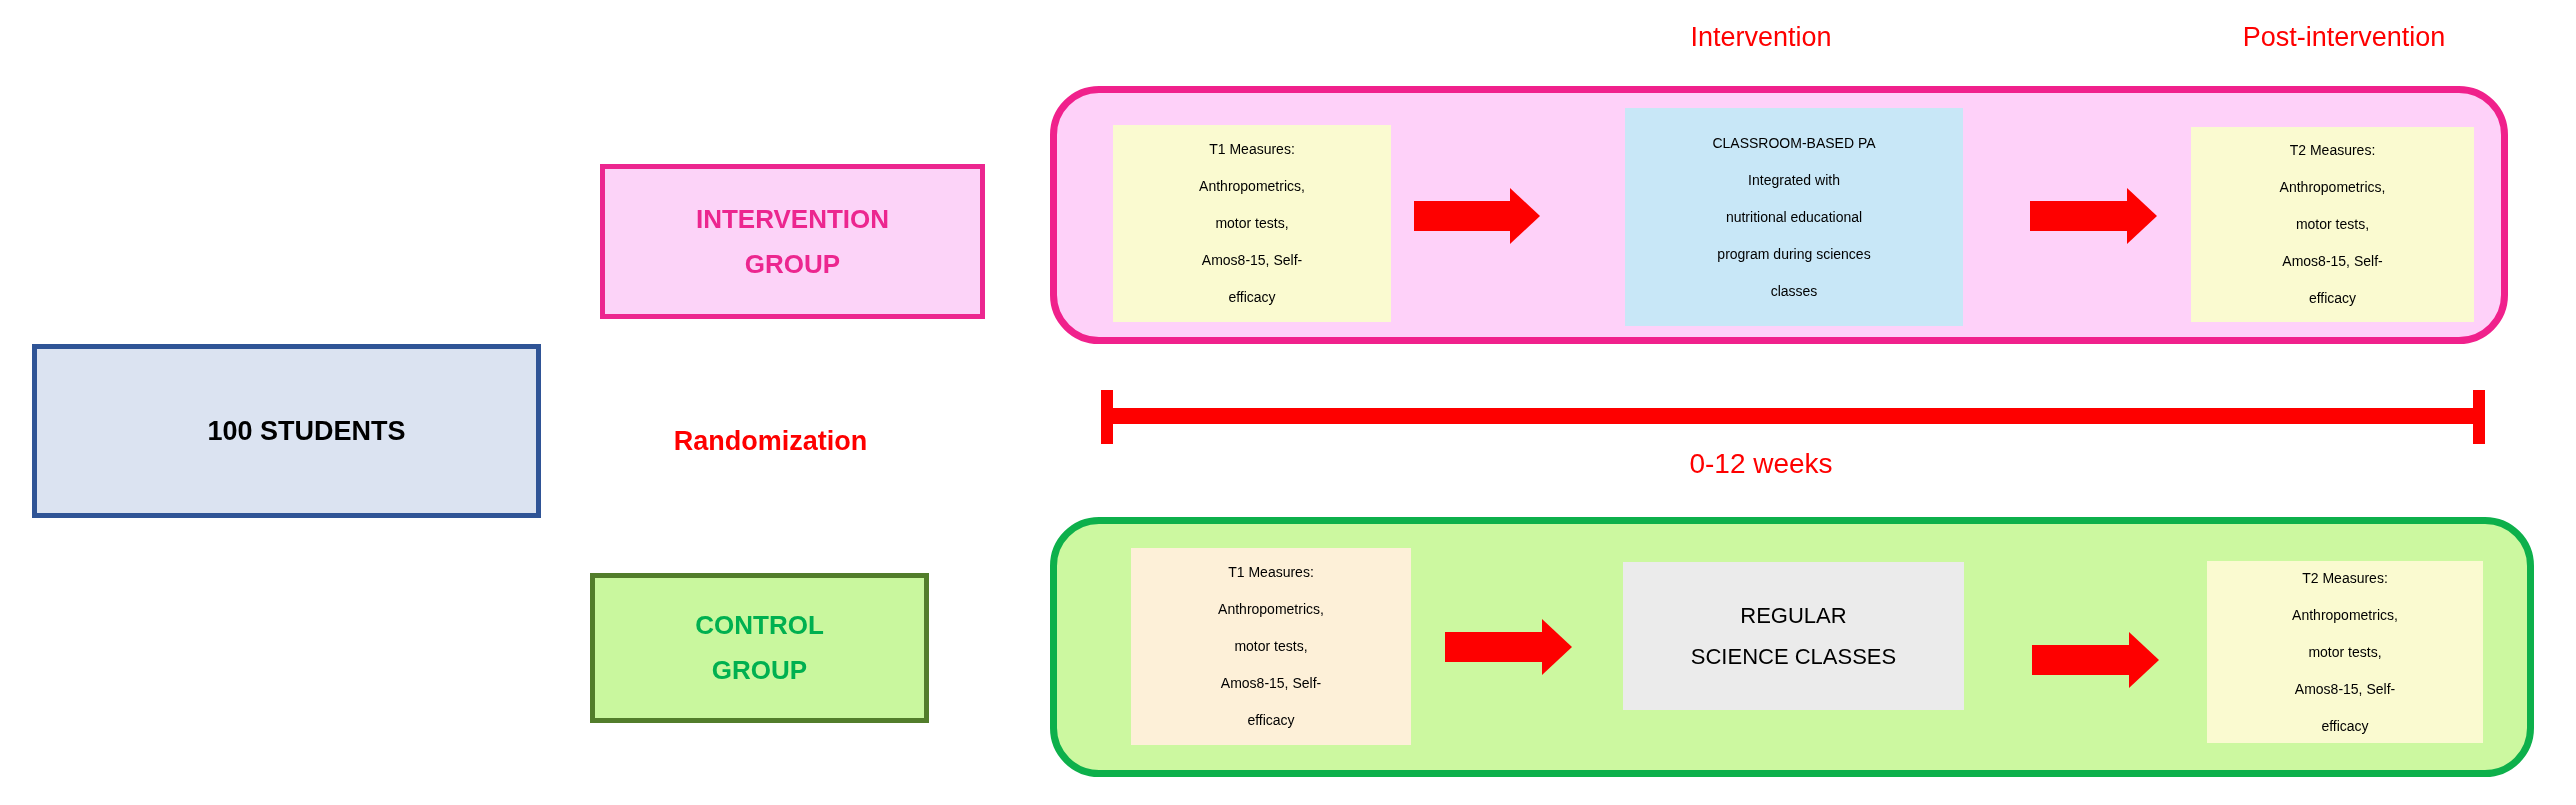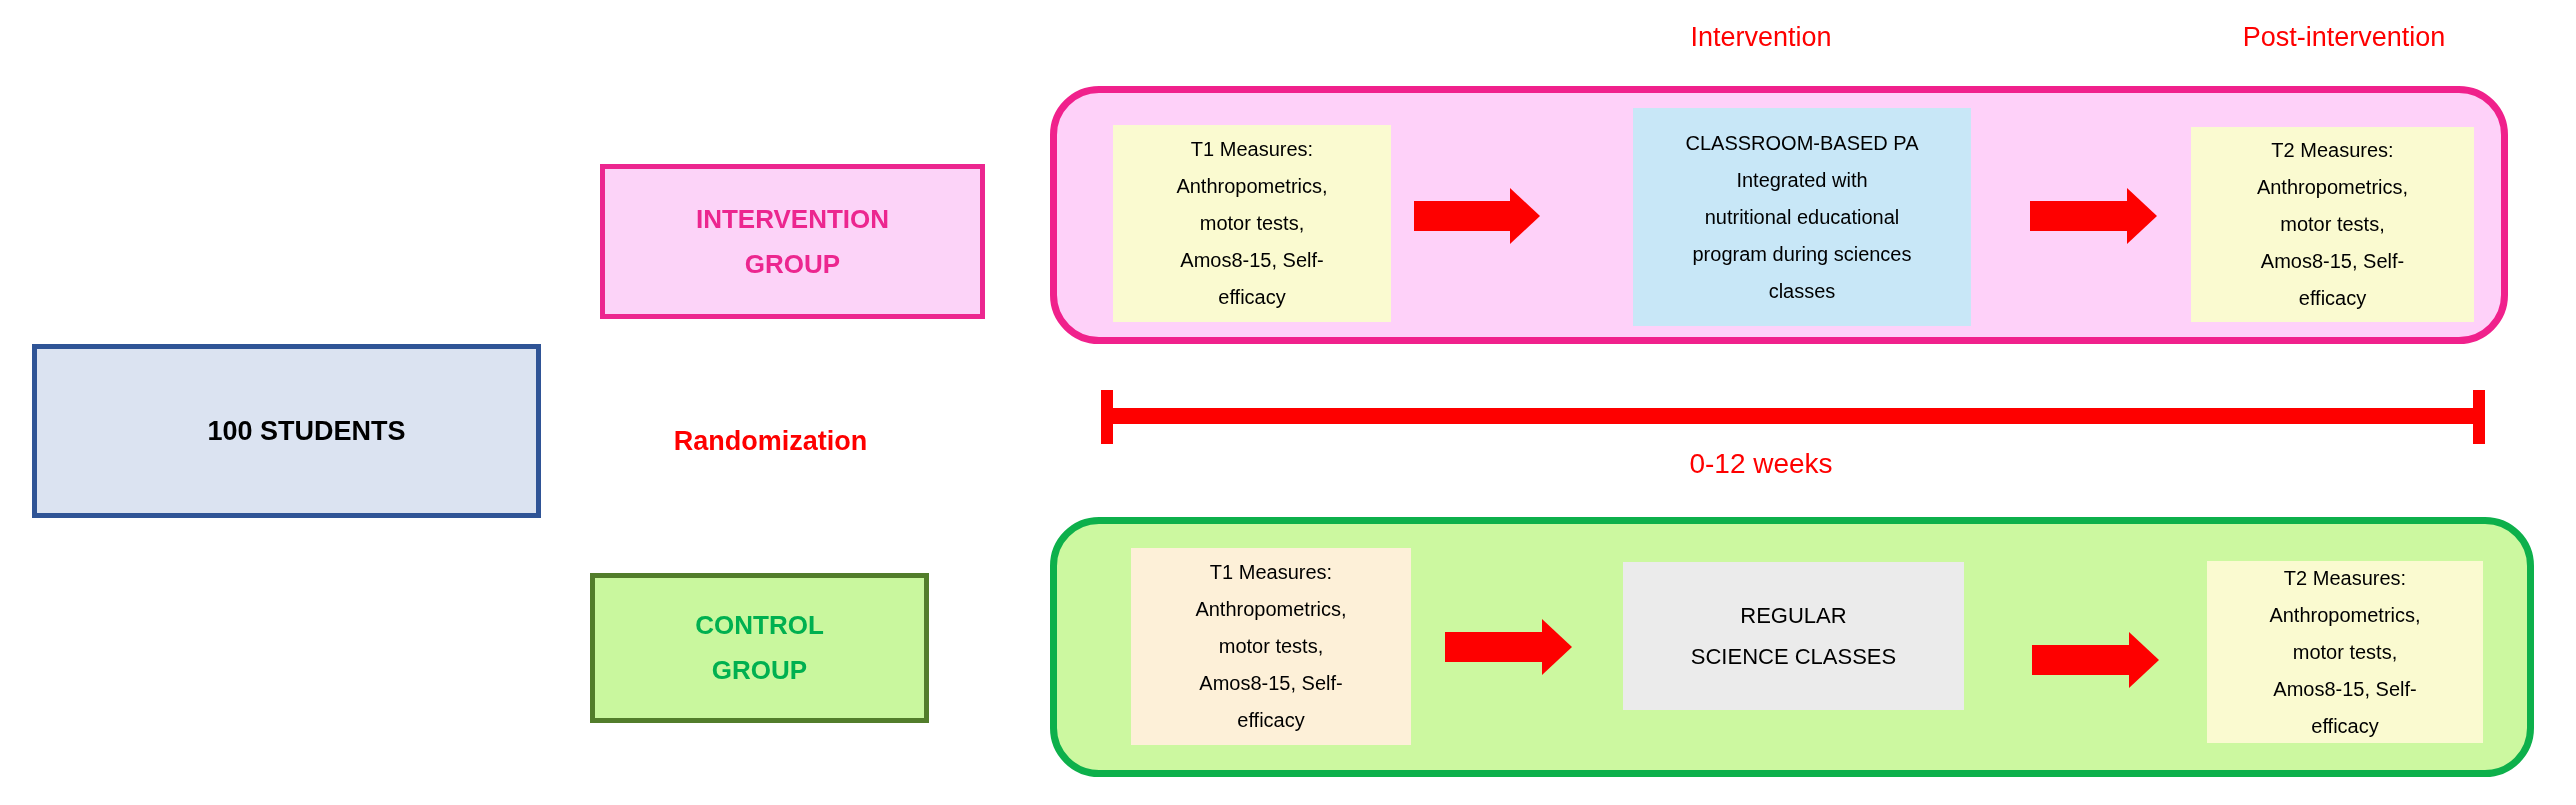--- a/index.html
+++ b/index.html
@@ -27,24 +27,24 @@
   }
   .group-box{box-sizing:border-box; font-weight:700; font-size:26px; line-height:45px;}
   .intervention-group-box{
     background:var(--pink-box-fill,#FCD3F8); border:5.8px solid var(--pink-text,#EC268F);
     color:var(--pink-text,#EC268F);
   }
   .control-group-box{
     background:var(--control-box-fill,#C9F79E); border:5.8px solid var(--control-box-border,#527D2B);
     color:var(--green-text,#00B050);
   }
-  .measure-box{font-size:20px; line-height:37px; color:#000;}
+  .measure-box{font-size:14px; line-height:37px; color:#000;}
   .yellow{background:var(--yellow-fill,#FAFAD0);}
   .cream{background:var(--cream-fill,#FDF0D8);}
-  .blue{background:var(--blue-fill,#C8E7F7);margin-left:8px;}
+  .blue{background:var(--blue-fill,#C8E7F7);}
   .grey{background:var(--grey-fill,#EBEBEB); font-size:22px; line-height:41px;}
   .randomization{font-size:27px; font-weight:700; color:var(--red,#FE0000); text-align:center;}
   .timeline-piece{background:var(--red,#FE0000);}
   .timeline-label{font-size:28px; color:var(--red,#FE0000); text-align:center;}
   .arrow-shaft{position:absolute; background:var(--red,#FE0000);}
   .arrow-head{
     position:absolute; width:0; height:0;
     border-top:28px solid transparent; border-bottom:28px solid transparent;
     border-left:30px solid var(--red,#FE0000);
   }

